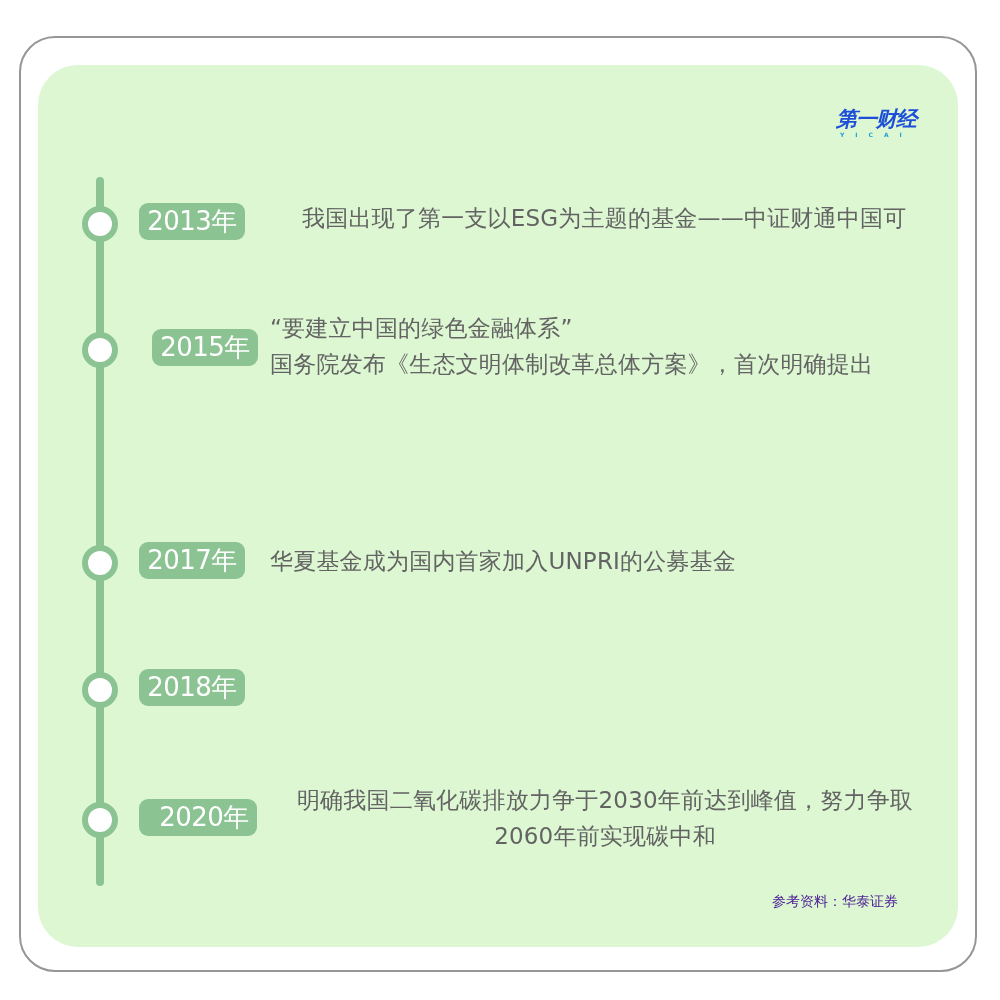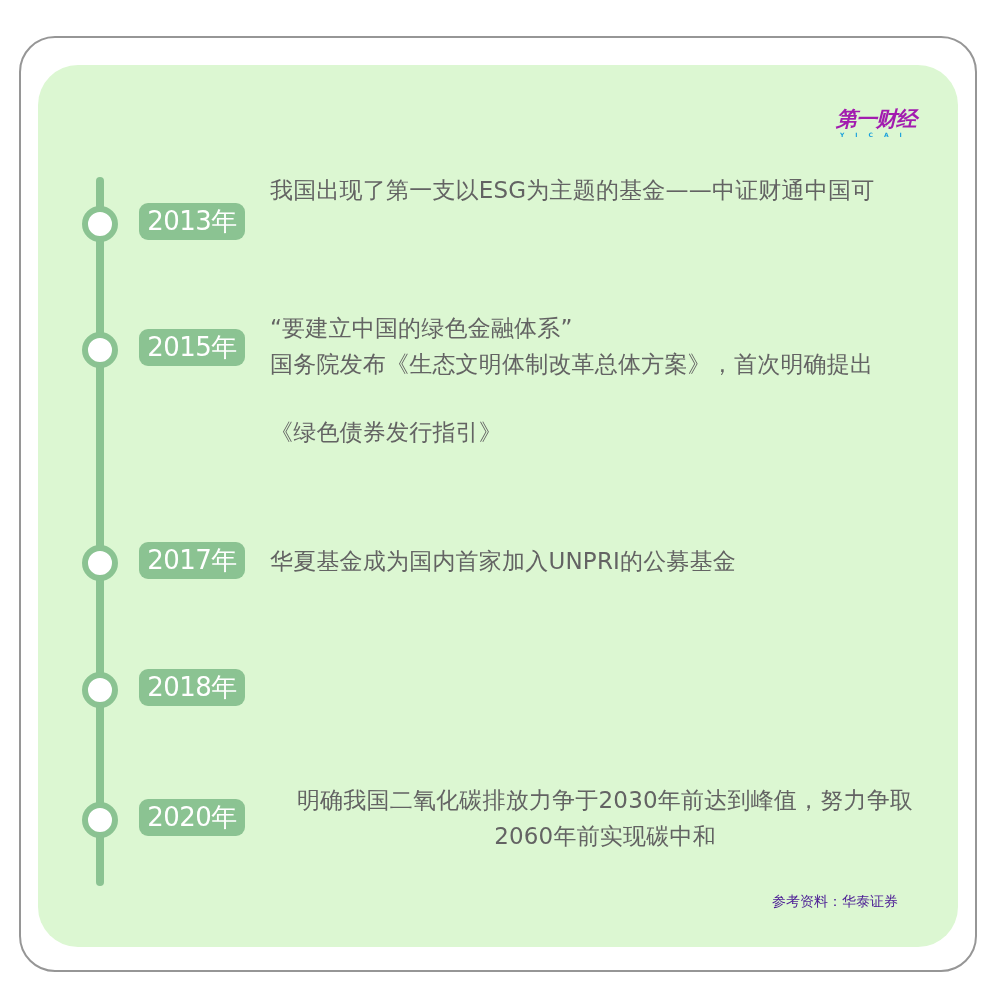--- a/index.html
+++ b/index.html
@@ -4,21 +4,21 @@
 <style>
   html, body { margin: 0; padding: 0; background: #ffffff; }
   body { width: 1000px; height: 1000px; position: relative; overflow: hidden;
          font-family: "DejaVu Sans", "Liberation Sans", sans-serif; }
   .frame { position: absolute; left: 19px; top: 36px; width: 958px; height: 936px;
            border: 2px solid #969696; border-radius: 36px; box-sizing: border-box; background: #fff; }
   .panel { position: absolute; left: 38px; top: 65px; width: 920px; height: 882px;
            background: #dcf7d2; border-radius: 40px; }
   .logo { position: absolute; left: 836px; top: 108px; width: 90px; height: 32px; }
   .logo-main { position: absolute; left: 0; top: 0; font-size: 21px; font-weight: bold;
-               color: #a21caf; letter-spacing: -1px; line-height: 22px; font-style: italic; }
+               color: #1d4ed8; letter-spacing: -1px; line-height: 22px; font-style: italic; }
   .logo-sub { position: absolute; left: 4px; top: 23px; font-size: 6px; color: #1aa0dc;
               letter-spacing: 11px; font-weight: bold; line-height: 7px; }
   .line { position: absolute; left: 96px; top: 177px; width: 8px; height: 709px;
           background: #8bc392; border-radius: 4px; }
   .node { position: absolute; left: 82px; width: 24px; height: 24px; border: 6px solid #8bc392;
           border-radius: 50%; background: #ffffff; }
   .badge { position: absolute; left: 139px; width: 106px; height: 37px; background: #8bc392;
            border-radius: 9px; color: #ffffff; font-size: 26px; line-height: 37px; text-align: center;
            letter-spacing: -0.5px; }
   .text { position: absolute; left: 270px; width: 670px; color: #636363; font-size: 23px;
@@ -33,45 +33,44 @@
 
 <div class="logo">
   <div class="logo-main">第一财经</div>
   <div class="logo-sub">YICAI</div>
 </div>
 
 <div class="line"></div>
 
 <div class="node" style="top:206px;"></div>
 <div class="badge" style="top:203px;">2013年</div>
-<div class="text" style="top:172px;">
+<div class="text" style="top:200px;margin-left:32px;">
   <div>我国出现了第一支以ESG为主题的基金——中证财通中国可</div>
 </div>
 
 <div class="node" style="top:332px;"></div>
-<div class="badge" style="top:329px;">2015年</div>
+<div class="badge" style="top:329px;margin-left:13px;">2015年</div>
 <div class="text" style="top:310px;">
   <div>“要建立中国的绿色金融体系”</div>
   <div>国务院发布《生态文明体制改革总体方案》，首次明确提出</div>
 </div>
 <div class="text" style="top:414px;">
-  <div>《绿色债券发行指引》</div>
 </div>
 
 <div class="node" style="top:545px;"></div>
 <div class="badge" style="top:542px;">2017年</div>
 <div class="text" style="top:543px;">
   <div>华夏基金成为国内首家加入UNPRI的公募基金</div>
 </div>
 
 <div class="node" style="top:672px;"></div>
 <div class="badge" style="top:669px;">2018年</div>
 <div class="text" style="top:651px;">
 </div>
 
 <div class="node" style="top:802px;"></div>
-<div class="badge" style="top:799px;">2020年</div>
+<div class="badge" style="top:799px;padding-left:12px;">2020年</div>
 <div class="text" style="top:782px;text-align:center;">
   <div>明确我国二氧化碳排放力争于2030年前达到峰值，努力争取</div>
   <div>2060年前实现碳中和</div>
 </div>
 
 <div class="source">参考资料：华泰证券</div>
 
 </body></html>

